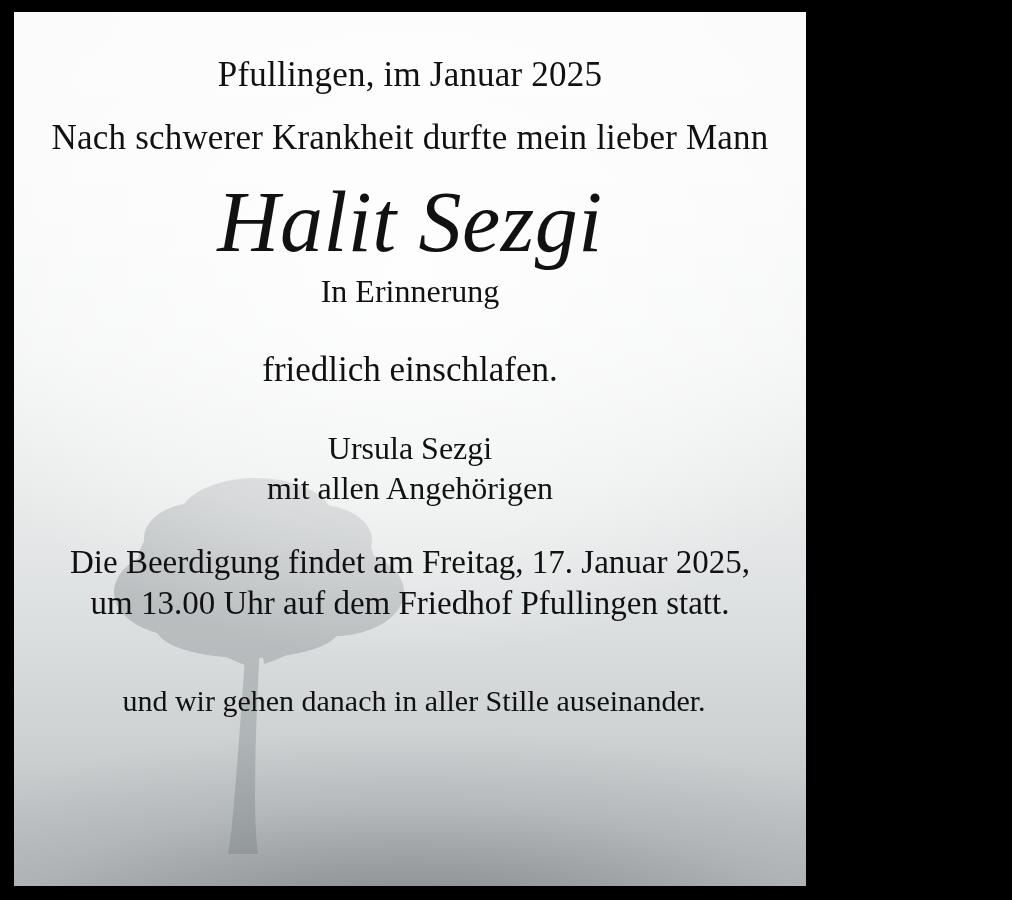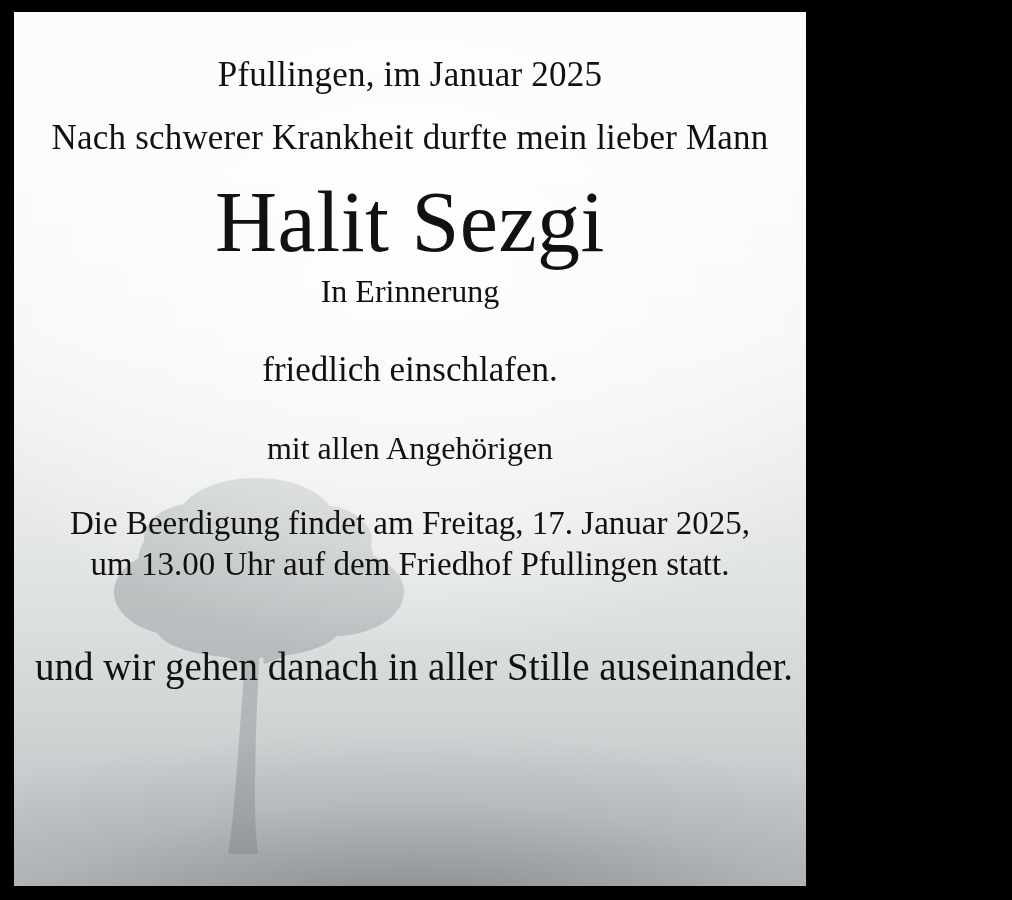--- a/index.html
+++ b/index.html
@@ -79,20 +79,21 @@
     font-size: 35px;
     letter-spacing: 0.2px;
     margin-bottom: 18px;
   }
   .deceased-name {
     font-size: 86px;
     font-weight: 400;
     letter-spacing: 0.5px;
     margin: 10px 0 6px 0;
     line-height: 1.05;
+    font-style: italic;
   }
   .dates {
     font-size: 34px;
     margin-bottom: 34px;
     white-space: pre;
   }
   .passing {
     font-size: 35px;
     margin-bottom: 40px;
   }
@@ -114,21 +115,21 @@
   }
   .funeral-2 {
     font-size: 33px;
     margin-bottom: 60px;
   }
   .note-1 {
     font-size: 30px;
     margin-bottom: 2px;
   }
   .note-2 {
-    font-size: 39px;
+    font-size: 30px;
     padding-left: 8px;
   }
 </style>
 </head>
 <body>
 
 <div class="obituary-frame">
   <div class="obituary-card">
 
     <div class="tree-layer">
@@ -154,20 +155,21 @@
     </div>
 
     <div class="haze"></div>
 
     <div class="content">
       <div class="line place-date">Pfullingen, im Januar 2025</div>
       <div class="line intro">Nach schwerer Krankheit durfte mein lieber Mann</div>
       <div class="line deceased-name">Halit Sezgi</div>
       <div class="line memory">In Erinnerung</div>
       <div class="line passing">friedlich einschlafen.</div>
+      <div class="line survivor-name">Ursula Sezgi</div>
       <div class="line survivor-rel">mit allen Angehörigen</div>
       <div class="line funeral-1">Die Beerdigung findet am Freitag, 17. Januar 2025,</div>
       <div class="line funeral-2">um 13.00 Uhr auf dem Friedhof Pfullingen statt.</div>
       <div class="line note-2">und wir gehen danach in aller Stille auseinander.</div>
     </div>
 
   </div>
 </div>
 
 </body></html>

